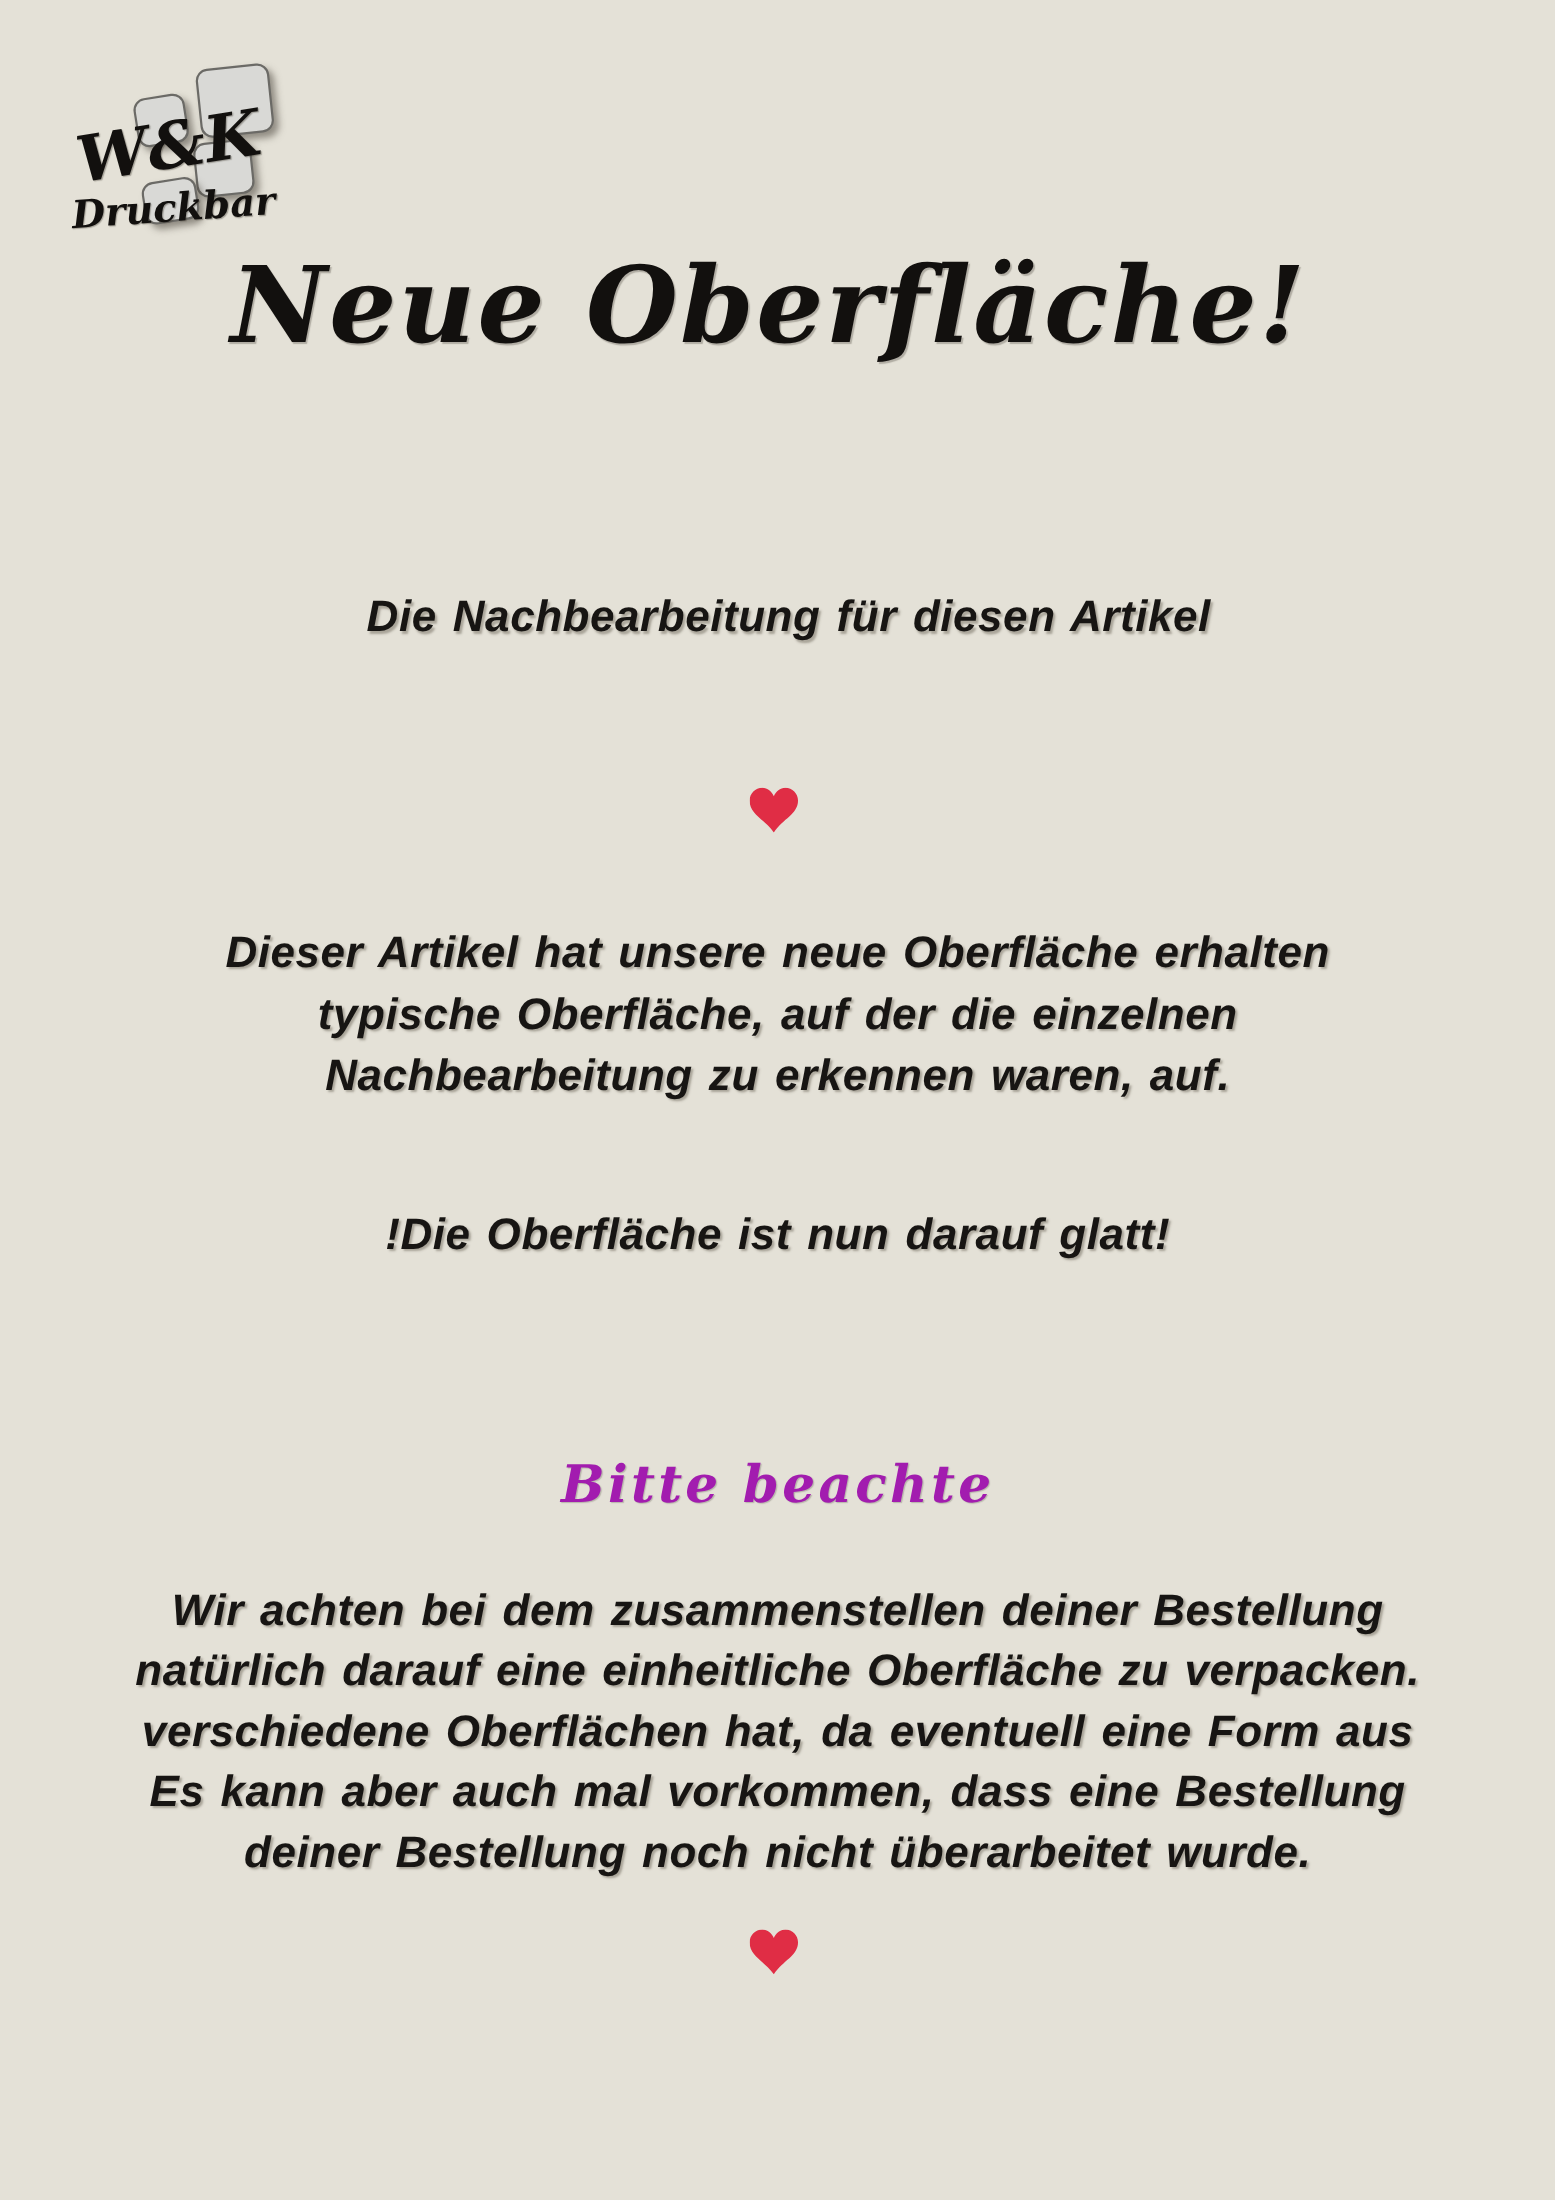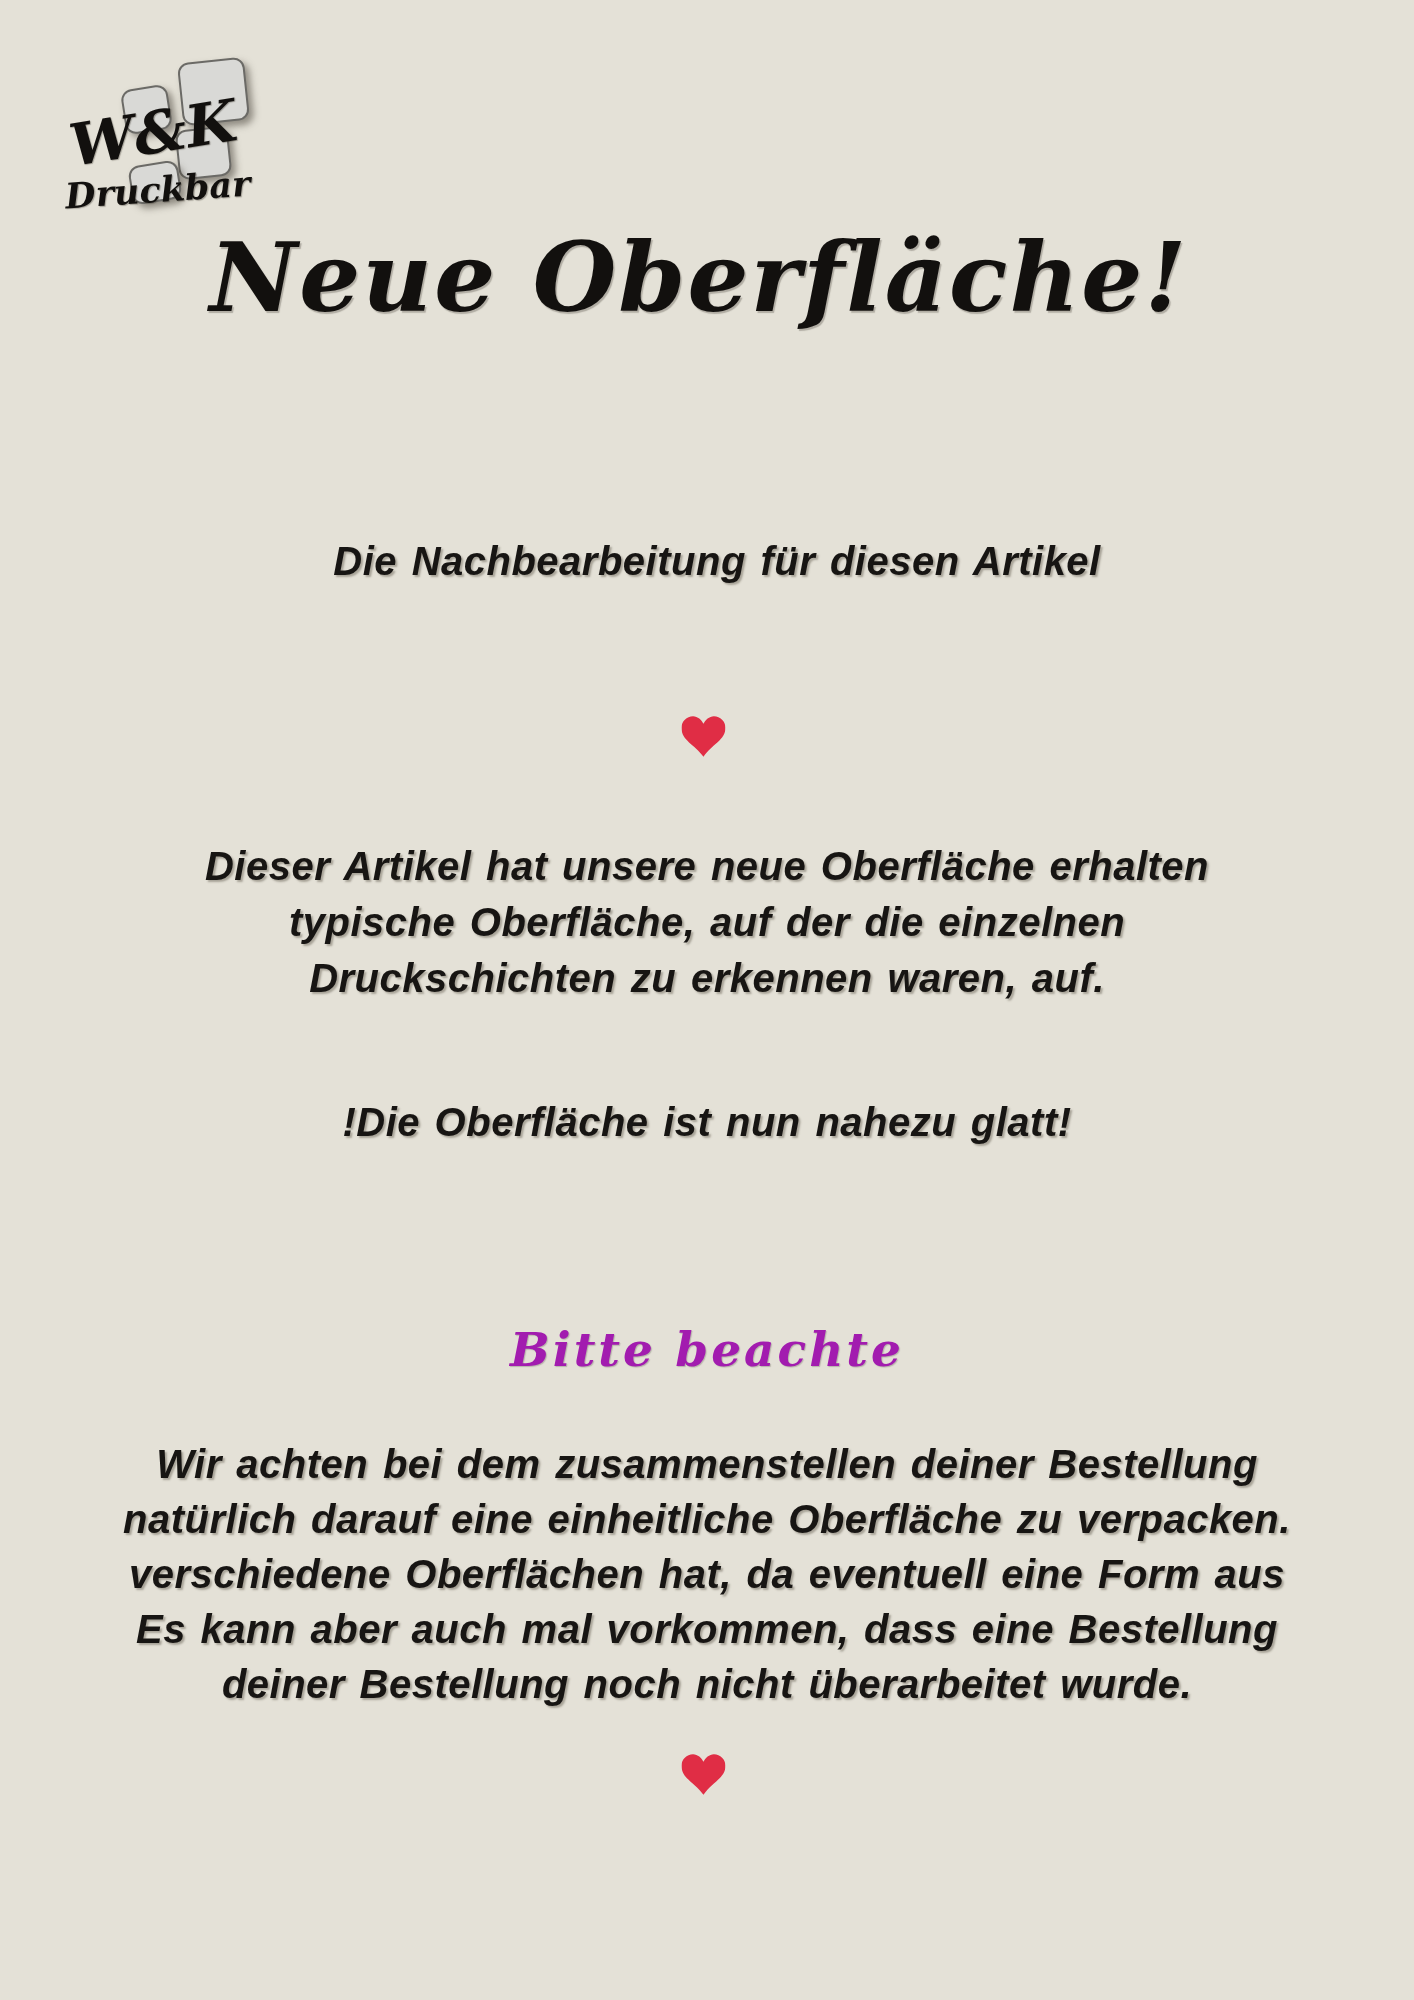--- a/index.html
+++ b/index.html
@@ -122,25 +122,25 @@
 
   <div class="heart heart-1">
     <svg viewBox="0 0 32 29.6" aria-hidden="true">
       <path d="M23.6,0c-3.4,0-6.3,2.7-7.6,5.6C14.7,2.7,11.8,0,8.4,0C3.8,0,0,3.8,0,8.4 c0,9.4,9.5,11.9,16,21.2c6.1-9.3,16-12.1,16-21.2C32,3.8,28.2,0,23.6,0z" fill="#e02d45"></path>
     </svg>
   </div>
 
   <section class="para description">
     <div class="line">Dieser Artikel hat unsere neue Oberfläche erhalten</div>
     <div class="line">typische Oberfläche, auf der die einzelnen</div>
-    <div class="line">Druckschichten zu erkennen waren, auf.</div>
+    <div class="line">Nachbearbeitung zu erkennen waren, auf.</div>
   </section>
 
   <div class="highlight">
-    <span class="single-line">!Die Oberfläche ist nun nahezu glatt!</span>
+    <span class="single-line">!Die Oberfläche ist nun darauf glatt!</span>
   </div>
 
   <div class="note-heading">Bitte beachte</div>
 
   <section class="para note">
     <div class="line">Wir achten bei dem zusammenstellen deiner Bestellung</div>
     <div class="line">natürlich darauf eine einheitliche Oberfläche zu verpacken.</div>
     <div class="line">verschiedene Oberflächen hat, da eventuell eine Form aus</div>
     <div class="line">Es kann aber auch mal vorkommen, dass eine Bestellung</div>
     <div class="line">deiner Bestellung noch nicht überarbeitet wurde.</div>

